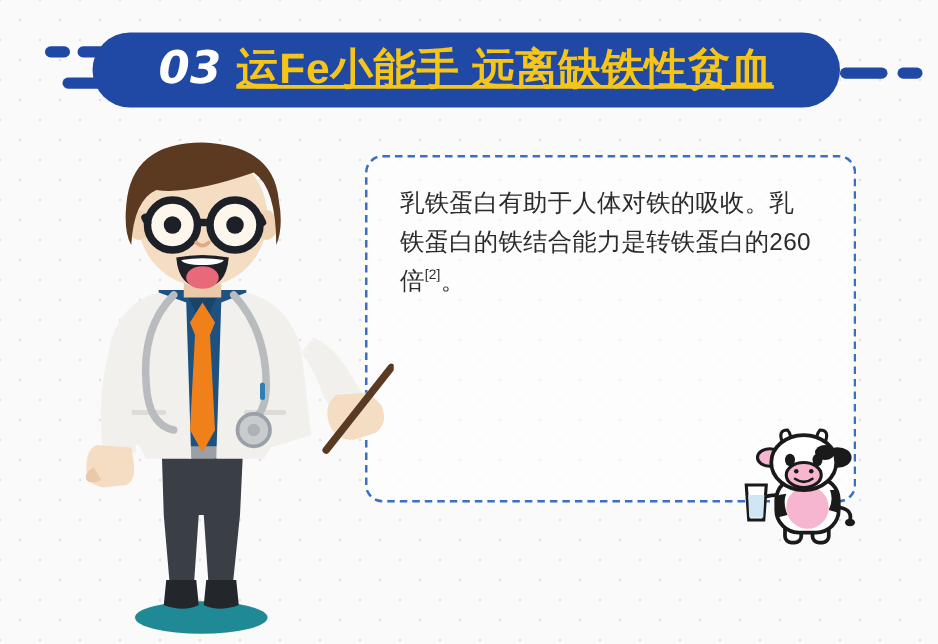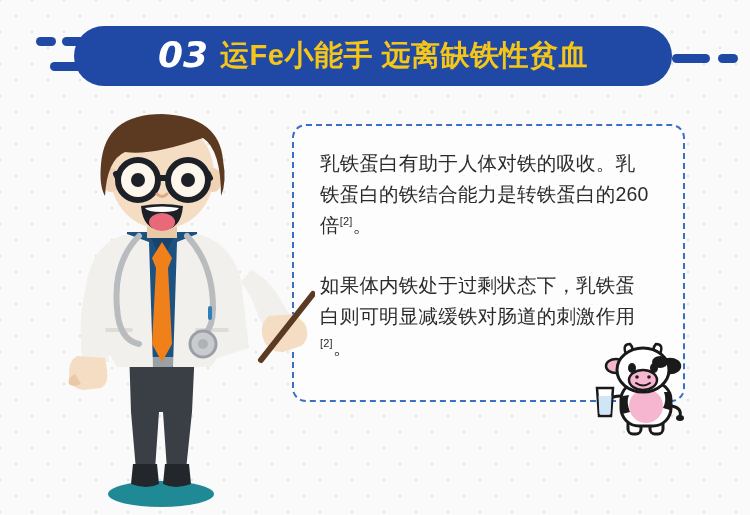--- a/index.html
+++ b/index.html
@@ -65,25 +65,26 @@
     font-size: 36px;
     font-weight: bold;
     font-style: italic;
     letter-spacing: 0px;
     line-height: 1;
     font-family: "DejaVu Sans", sans-serif;
     margin-right: 12px;
   }
   #banner-title {
     color: #f5c518;
-    font-size: 29px;
+    font-size: 34px;
     font-weight: bold;
     line-height: 1;
     letter-spacing: 0.5px;
     white-space: nowrap;
+    text-decoration: underline;
   }
 
   
   #card {
     position: absolute;
     left: 292px;
     top: 124px;
     width: 393px;
     height: 278px;
     border: 2px dashed #3b6fc4;
@@ -143,21 +144,20 @@
 
     <div id="banner">
       <span id="banner-number">03</span>
       <span id="banner-title">运Fe小能手 远离缺铁性贫血</span>
     </div>
   </div>
 
   <div id="card">
     <div id="card-inner">
       <p class="para"><span>乳铁蛋白有助于人体对铁的吸收。乳铁蛋白的铁结合能力是转铁蛋白的260倍</span><span class="sup">[2]</span><span>。</span></p>
-      <p class="para"><span>如果体内铁处于过剩状态下，乳铁蛋白则可明显减缓铁对肠道的刺激作用</span><span class="sup">[2]</span><span>。</span></p>
     </div>
   </div>
 
   <svg id="doctor" viewBox="0 0 260 400">
 
     <ellipse cx="106" cy="382" rx="53" ry="13" fill="#1f8a96"></ellipse>
 
     <path d="M74 236 L140 236 L137 300 L131 358 L112 358 L108 300 L104 300 L100 358 L81 358 L76 300 Z" fill="#3a3f45"></path>
     <rect x="95" y="225" width="24" height="30" rx="3" fill="#9aa0a6"></rect>
 

